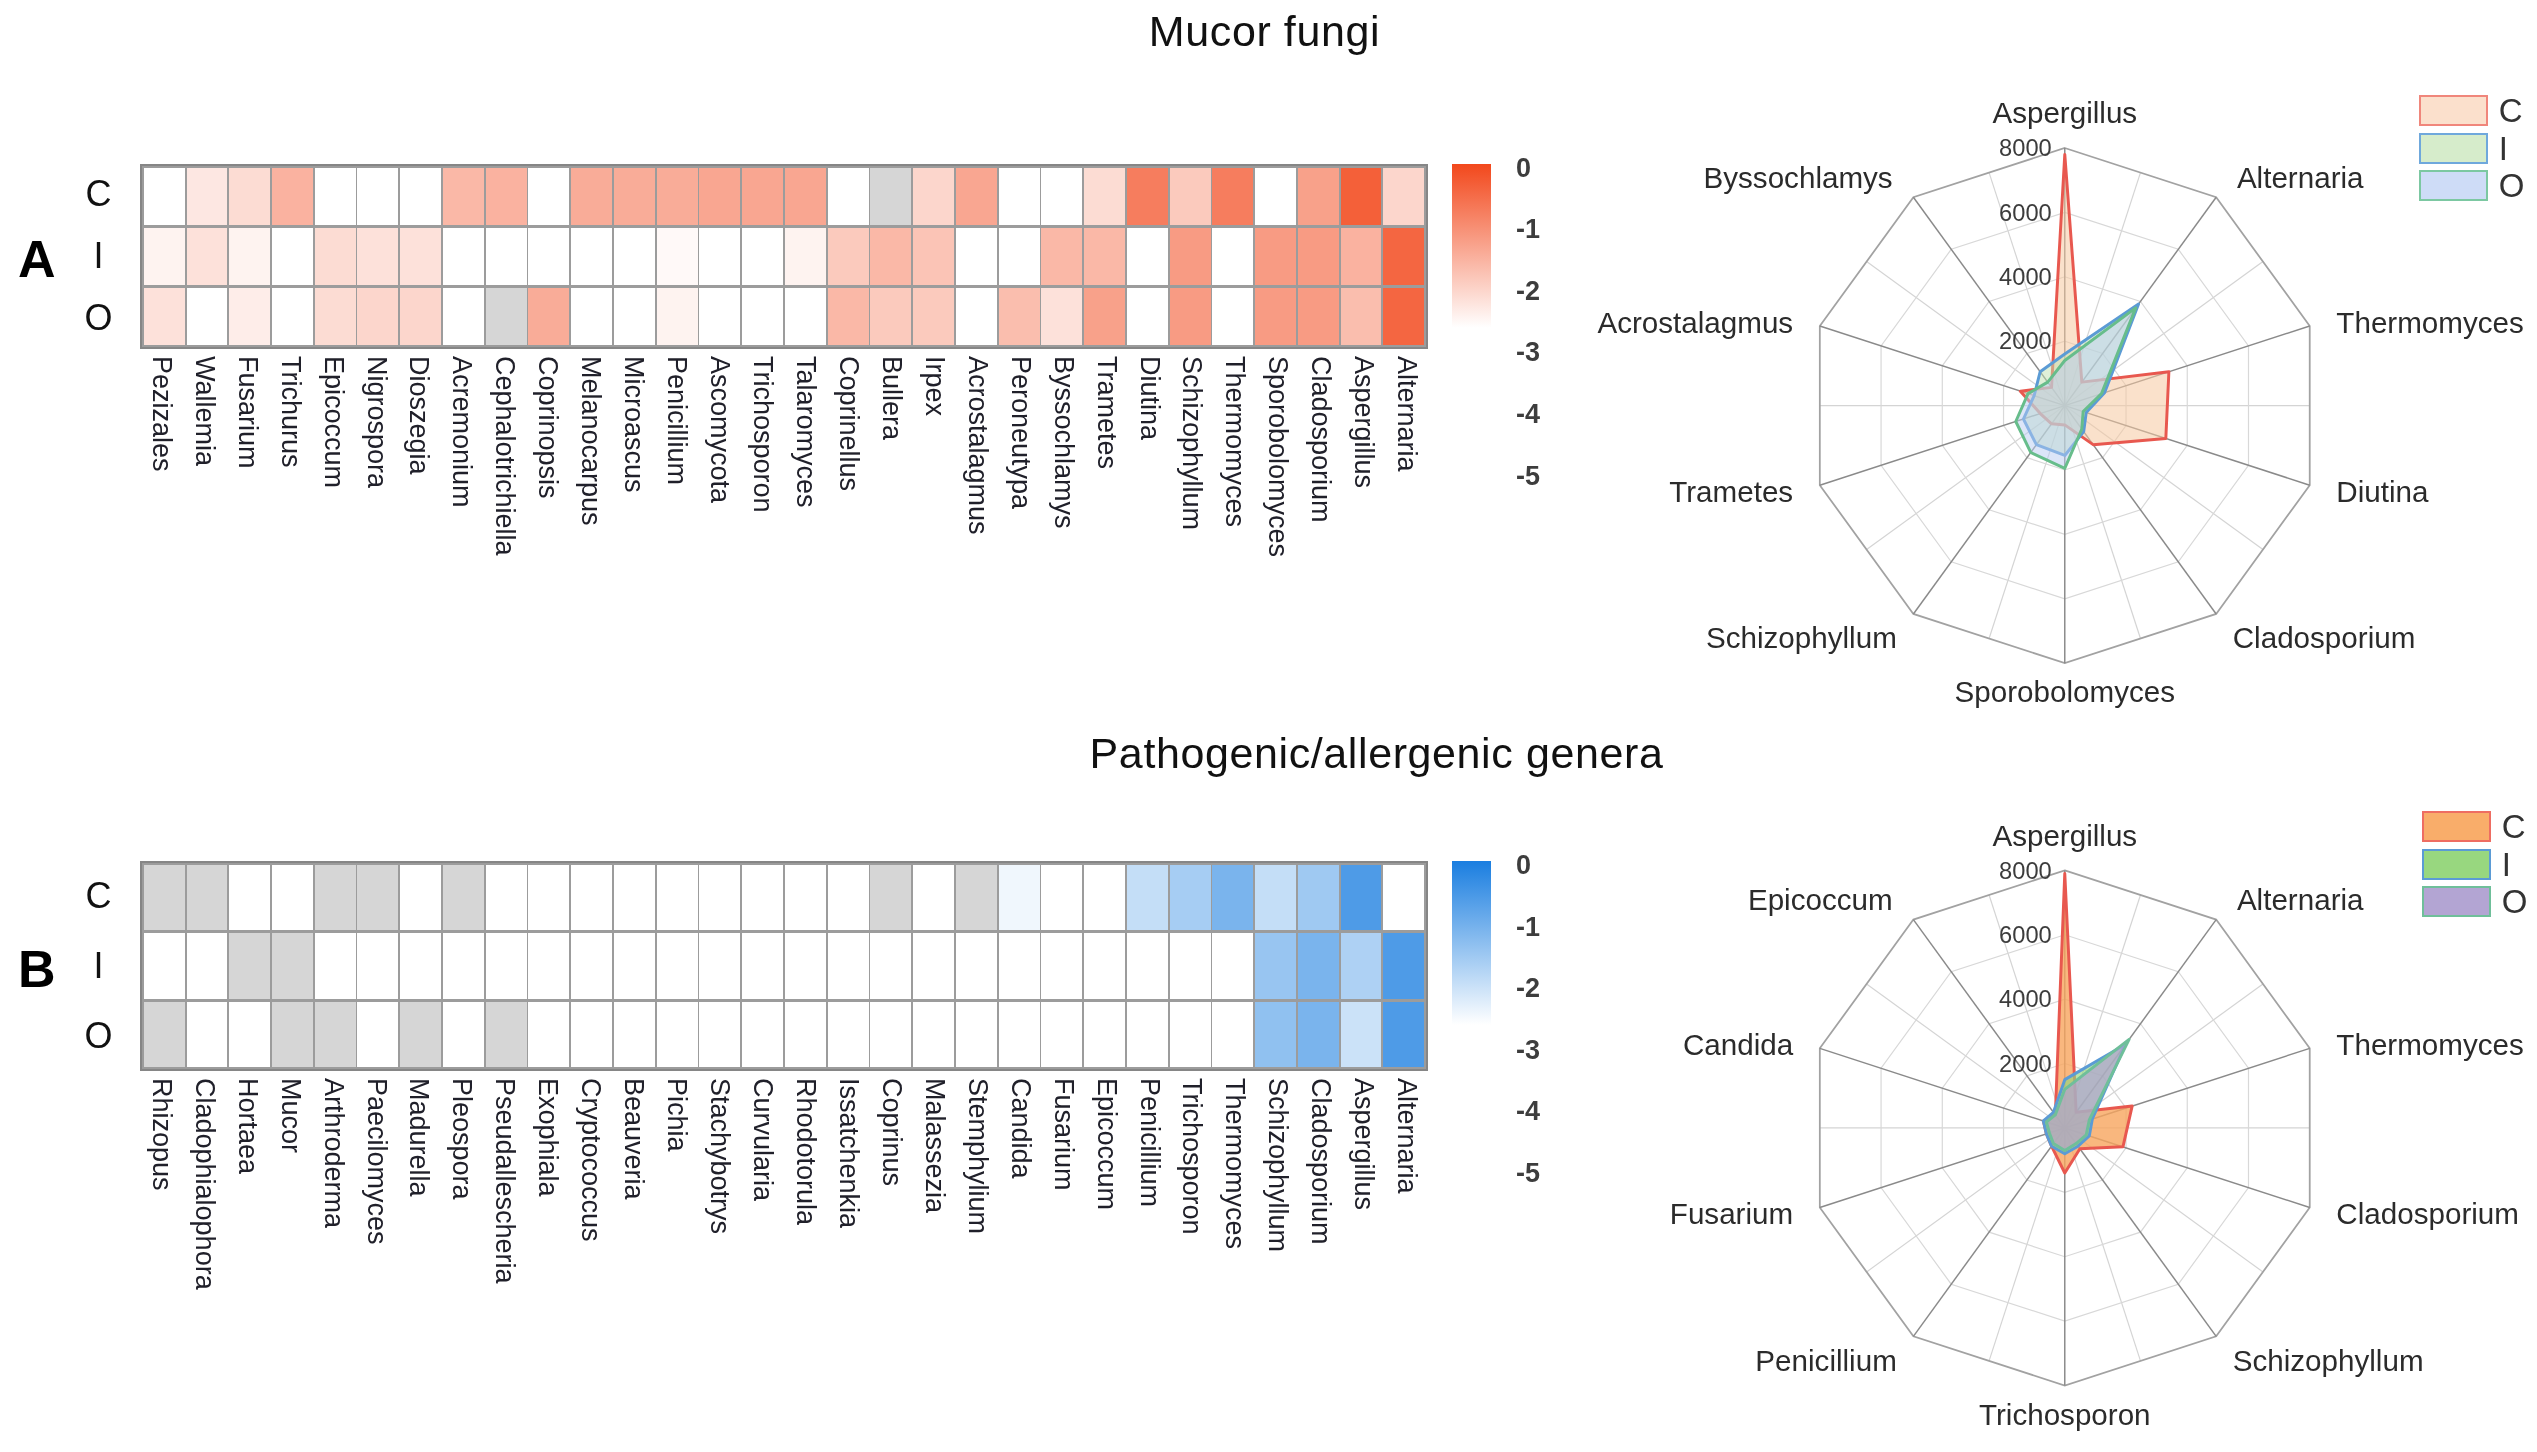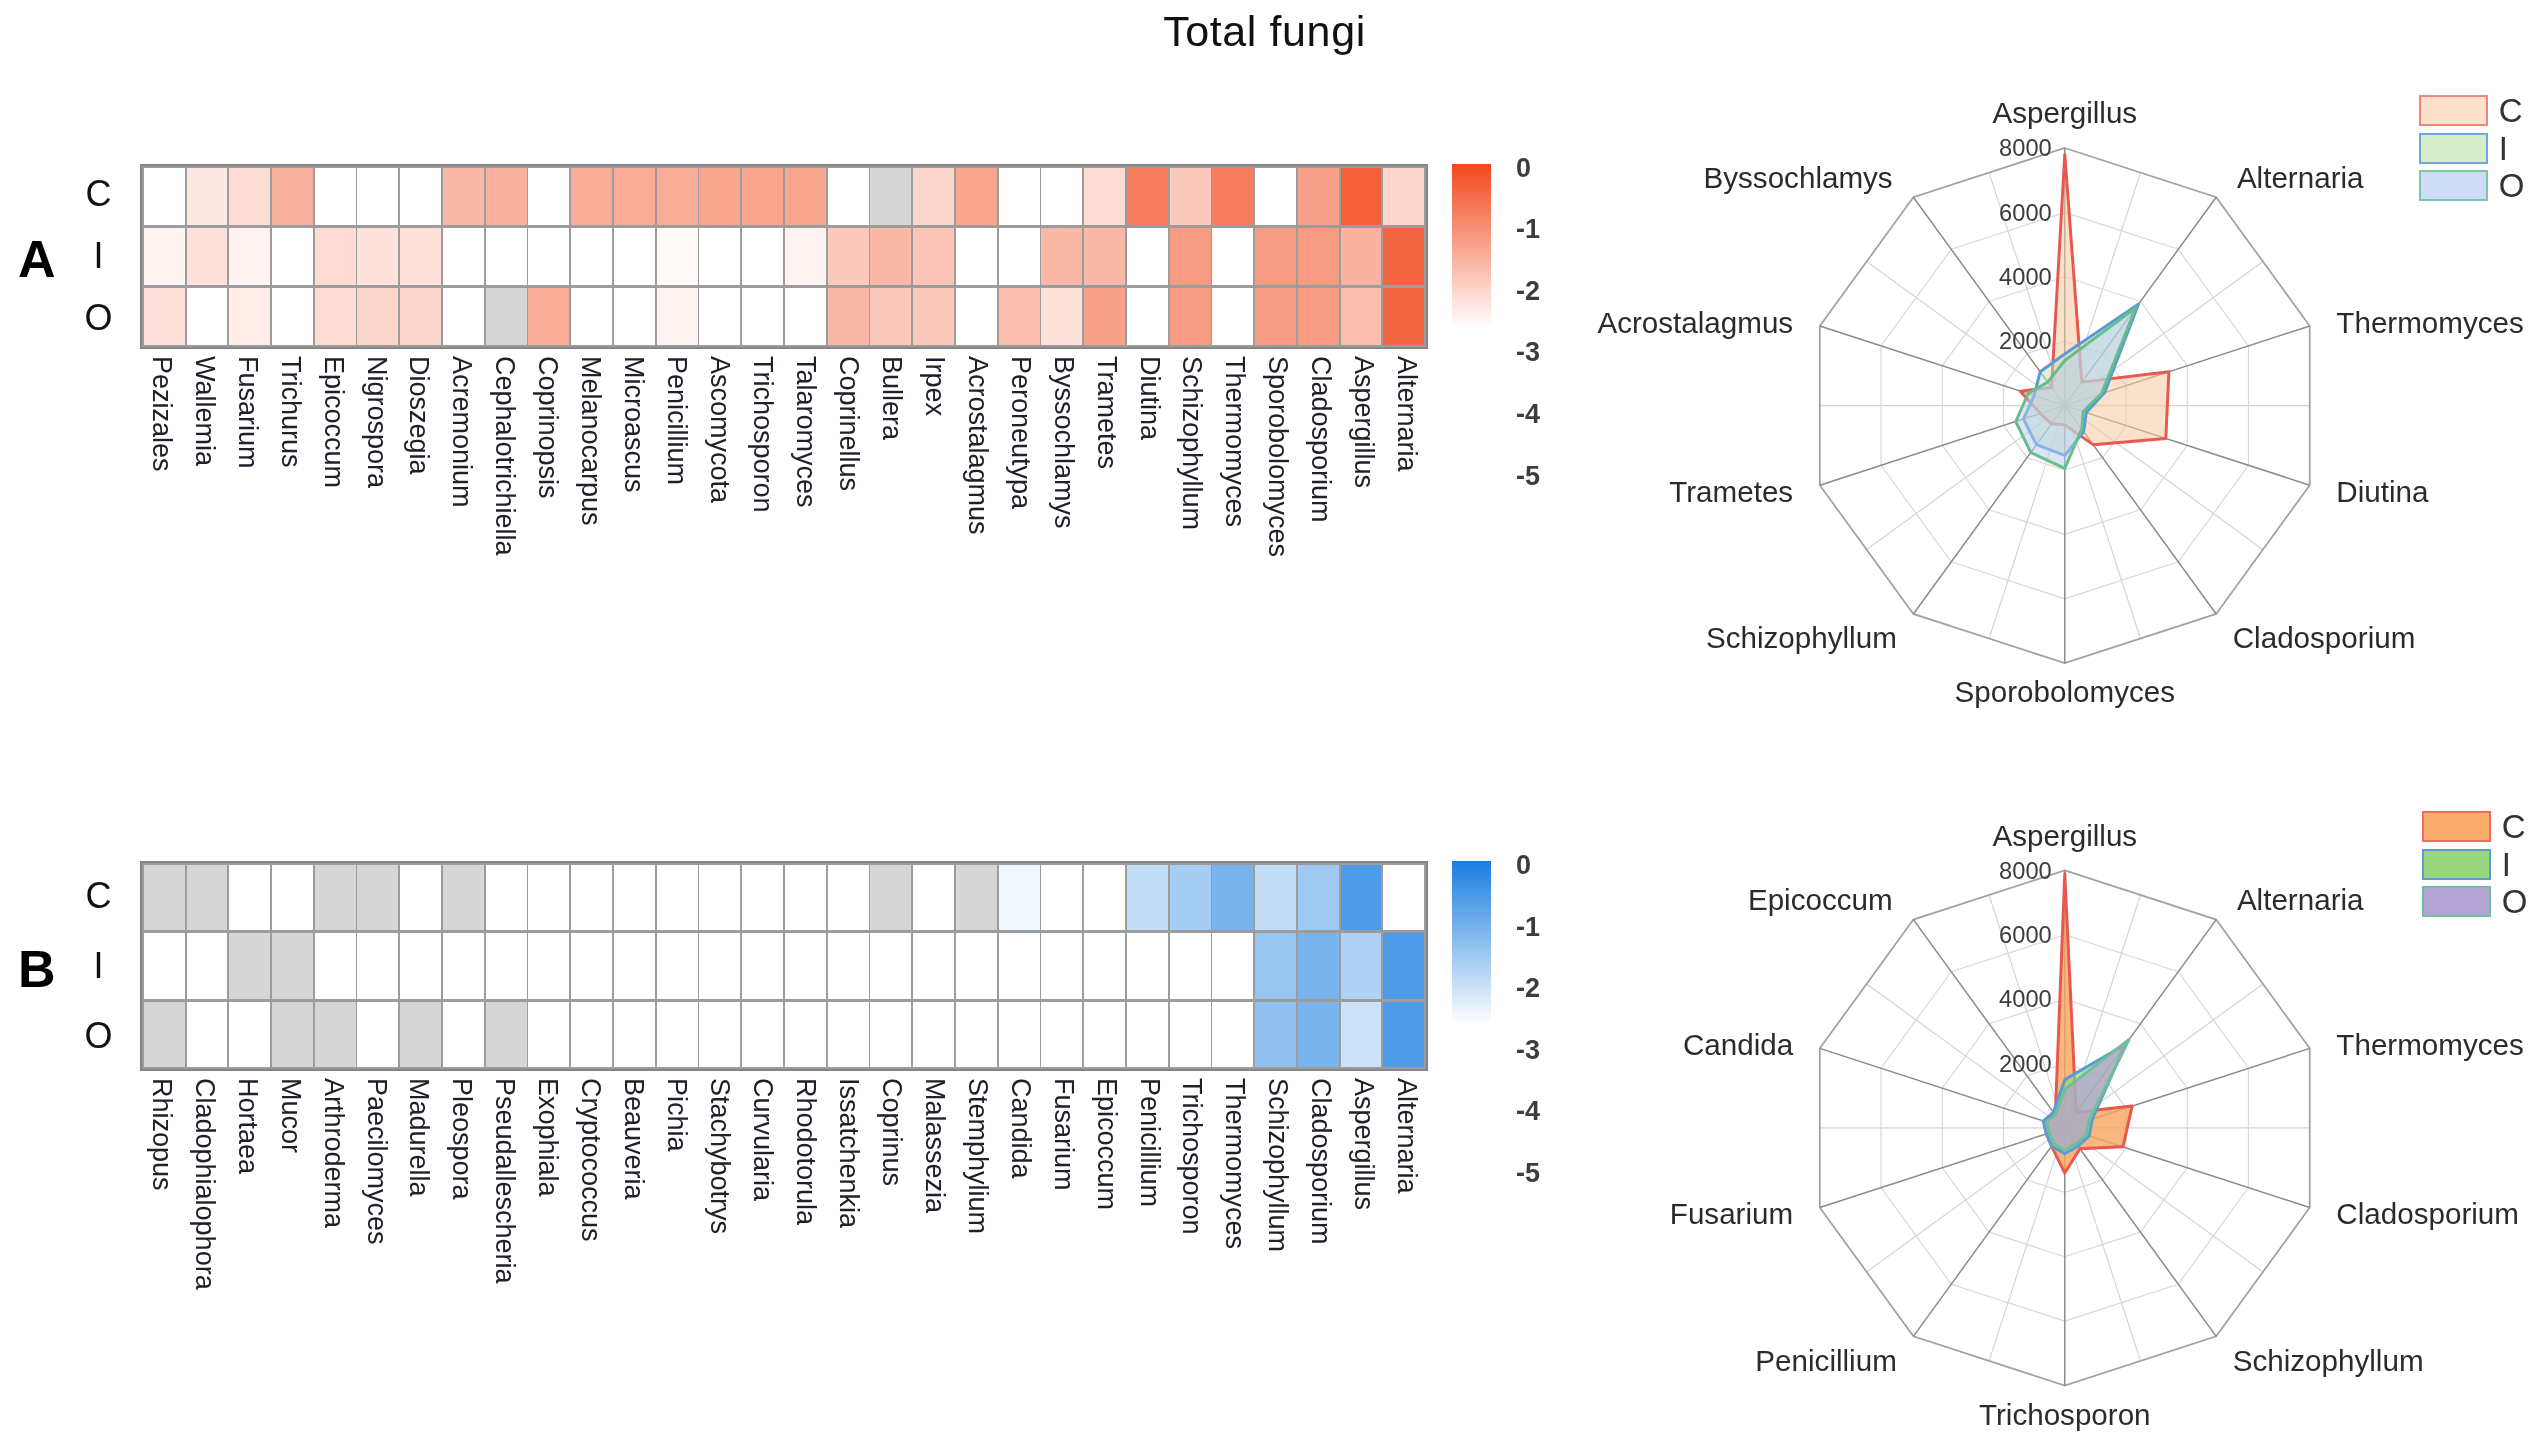--- a/index.html
+++ b/index.html
@@ -20,21 +20,21 @@
   .legend-row{display:flex;align-items:center;margin-bottom:4.7px;}
   .legend-swatch{width:69px;height:31px;border:2.4px solid;box-sizing:border-box;flex:none;}
   .legend-label{font-size:33px;color:#333;margin-left:10.7px;line-height:1;}
 </style>
 </head>
 <body>
 
 <div id="canvas">
 
   <div class="panel-letter" style="left:18px;top:229px;">A</div>
-  <div class="fig-title" style="left:850px;top:7px;width:829px;">Total fungi</div>
+  <div class="fig-title" style="left:850px;top:7px;width:829px;">Mucor fungi</div>
 
   <div id="heatmap-a">
       <div class="hm-grid" style="left: 140px; top: 164px; width: 1288px; height: 185px; grid-template-columns: repeat(30, 1fr); grid-template-rows: repeat(3, 1fr);">
         <div class="hm-cell" style="background: rgb(255, 255, 255);"></div>
         <div class="hm-cell" style="background: rgb(253, 231, 226);"></div>
         <div class="hm-cell" style="background: rgb(252, 220, 211);"></div>
         <div class="hm-cell" style="background: rgb(250, 178, 160);"></div>
         <div class="hm-cell" style="background: rgb(255, 255, 255);"></div>
         <div class="hm-cell" style="background: rgb(255, 255, 255);"></div>
         <div class="hm-cell" style="background: rgb(255, 255, 255);"></div>
@@ -276,20 +276,21 @@
       <span class="legend-swatch" id="sw-a-1" style="background: rgb(214, 236, 203); border-color: rgb(111, 168, 220);"></span>
       <span class="legend-label">I</span>
     </div>
     <div class="legend-row">
       <span class="legend-swatch" id="sw-a-2" style="background: rgb(206, 220, 247); border-color: rgb(124, 200, 162);"></span>
       <span class="legend-label">O</span>
     </div>
   </div>
 
   <div class="panel-letter" style="left:18px;top:939px;">B</div>
+  <div class="fig-title" style="left:962px;top:729px;width:829px;">Pathogenic/allergenic genera</div>
 
   <div id="heatmap-b">
       <div class="hm-grid" style="left: 140px; top: 861px; width: 1288px; height: 210px; grid-template-columns: repeat(30, 1fr); grid-template-rows: repeat(3, 1fr);">
         <div class="hm-cell" style="background: rgb(214, 214, 214);"></div>
         <div class="hm-cell" style="background: rgb(214, 214, 214);"></div>
         <div class="hm-cell" style="background: rgb(255, 255, 255);"></div>
         <div class="hm-cell" style="background: rgb(255, 255, 255);"></div>
         <div class="hm-cell" style="background: rgb(214, 214, 214);"></div>
         <div class="hm-cell" style="background: rgb(214, 214, 214);"></div>
         <div class="hm-cell" style="background: rgb(255, 255, 255);"></div>

